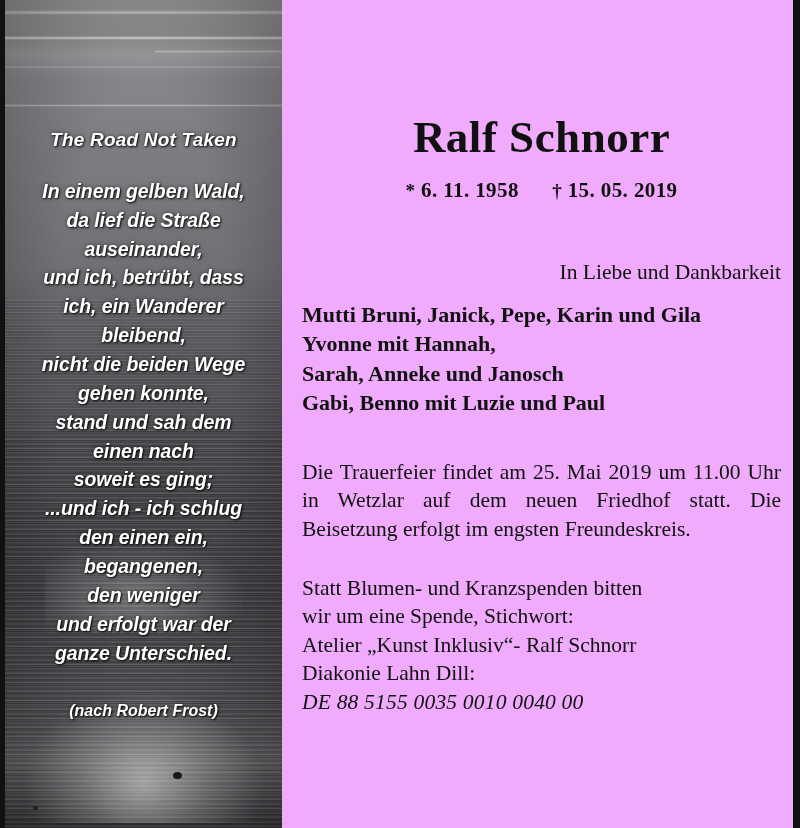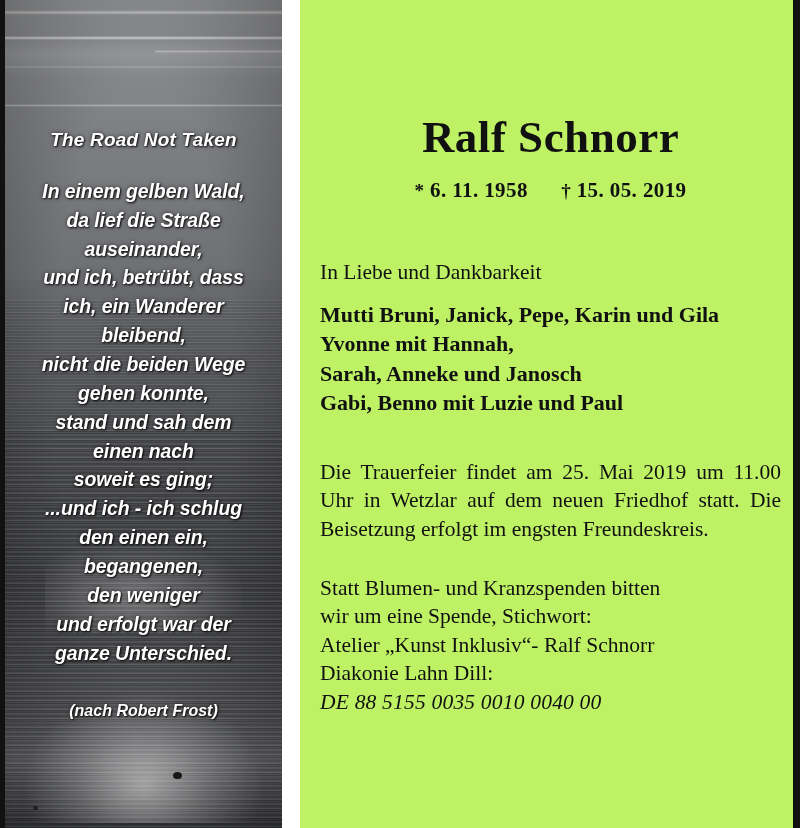--- a/index.html
+++ b/index.html
@@ -19,21 +19,20 @@
     width: 800px;
     height: 828px;
     box-sizing: border-box;
     border-left: 5px solid #111111;
     border-right: 7px solid #111111;
     border-top: 0;
     border-bottom: 0;
     background: #ffffff;
     display: flex;
     overflow: hidden;
-    gap: 18px;
   }
 
   
   .photo-panel {
     position: relative;
     width: 277px;
     height: 828px;
     flex: 0 0 277px;
     overflow: hidden;
     background: #5c5c5c;
@@ -169,21 +168,21 @@
     font-size: 16px;
     font-weight: bold;
     letter-spacing: 0;
   }
 
   
   .text-panel {
     position: relative;
     flex: 1 1 auto;
     height: 828px;
-    background: #bef264;
+    background: #f0abfc;
     box-sizing: border-box;
     padding: 0 12px 0 20px;
     color: #111111;
   }
   .deceased-name {
     text-align: center;
     font-size: 45px;
     font-weight: bold;
     line-height: 1;
     margin: 0;
@@ -199,20 +198,21 @@
     letter-spacing: 0.4px;
     font-family: "Liberation Serif", serif;
   }
   .dates .date-sep { display: inline-block; width: 22px; }
   .dates .sym { font-size: 19px; }
 
   .intro {
     font-size: 21.5px;
     margin: 56px 0 0 0;
     line-height: 1.25;
+    text-align: right;
   }
   .family {
     font-size: 22px;
     font-weight: bold;
     line-height: 1.34;
     margin: 14px 0 0 0;
   }
   .family .fl { display: block; white-space: nowrap; }
 
   .service {

